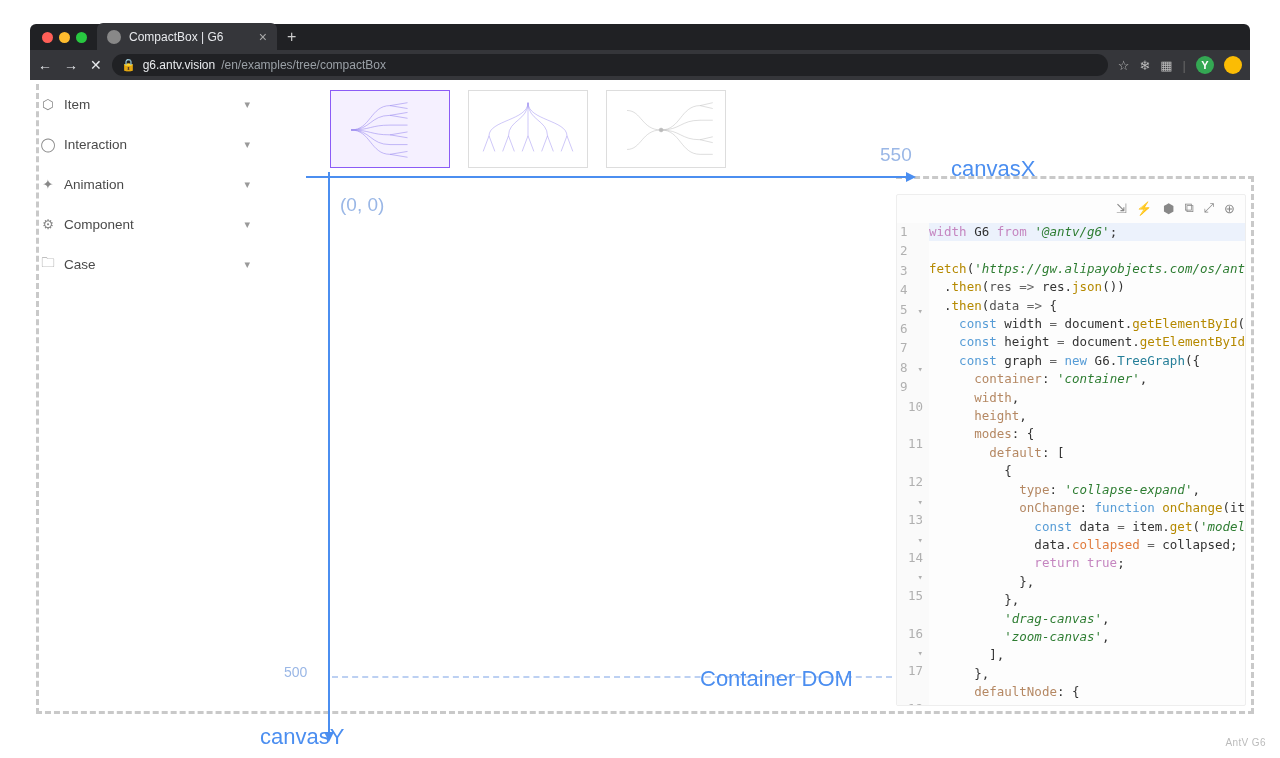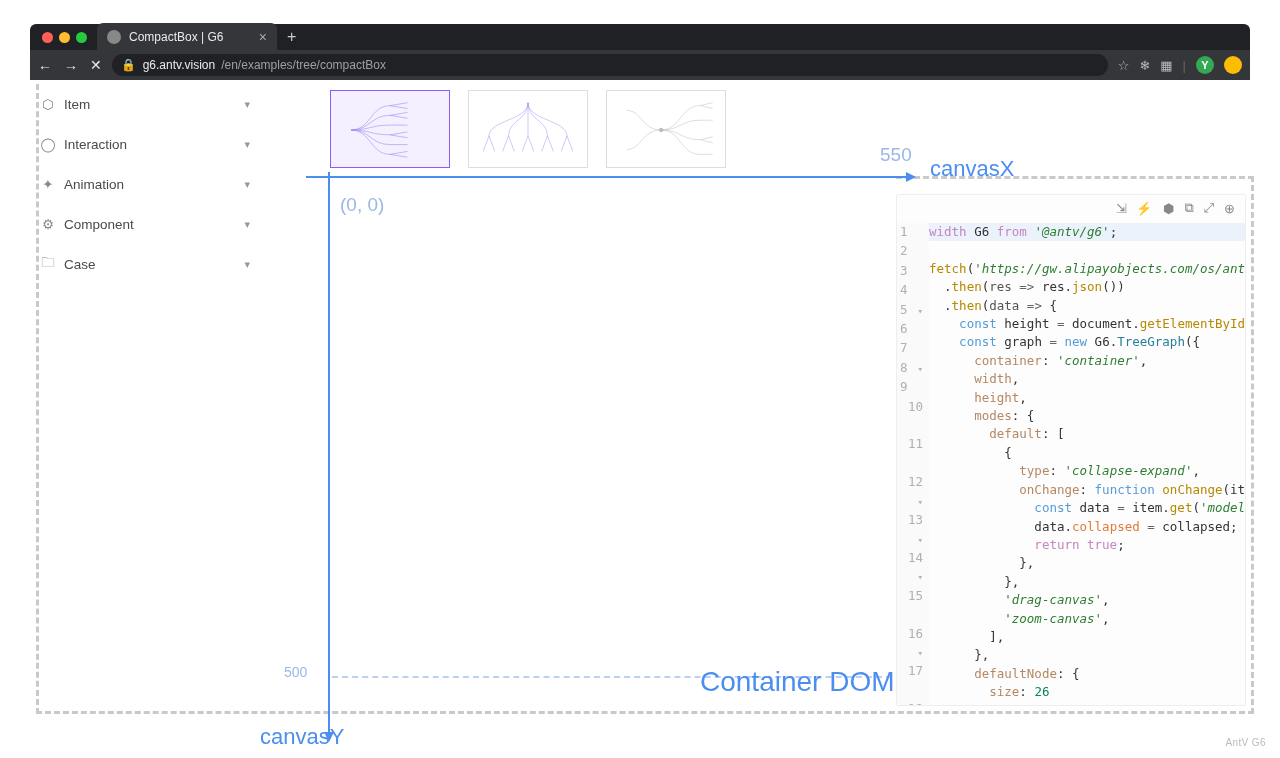--- a/index.html
+++ b/index.html
@@ -216,21 +216,21 @@
   .x-tick {
     position:absolute;
     top:60px;
     left: 610px;
     color:#9ab7e6;
     font-size:19px;
   }
   .x-label {
     position:absolute;
     top:72px;
-    left:660px;
+    left:681px;
     color:#4b8ef0;
     font-size:22px;
   }
   .y-tick {
     position:absolute;
     top: 580px;
     left: 14px;
     color:#9ab7e6;
     font-size:14px;
   }
@@ -246,21 +246,21 @@
     top:640px;
     left:-10px;
     color:#4b8ef0;
     font-size:22px;
   }
   .container-label {
     position:absolute;
     top:582px;
     left:430px;
     color:#4b8ef0;
-    font-size:28px;
+    font-size:22px;
   }
 
   
   .code-panel {
     position:absolute;
     top:110px;
     right:4px;
     width:350px;
     bottom:12px;
     border:1px solid #eee;
@@ -504,20 +504,21 @@
             <div>15 <span class="fold">&nbsp;</span></div>
             <div>16 <span class="fold">▾</span></div>
             <div>17 <span class="fold">&nbsp;</span></div>
             <div>18 </div>
           </div>
         <div class="code-lines" id="code-lines"><span class="ln1"><span class="kw">width</span> G6 <span class="kw">from</span> <span class="str">'@antv/g6'</span>;
 </span><span>
 </span><span><span class="fn">fetch</span>(<span class="str">'https://gw.alipayobjects.com/os/antvdem</span>
 </span><span>  .<span class="fn">then</span>(<span class="de">res</span> <span class="op">=&gt;</span> res.<span class="fn">json</span>())
 </span><span>  .<span class="fn">then</span>(<span class="de">data</span> <span class="op">=&gt;</span> {
+</span><span>    <span class="kw2">const</span> width <span class="op">=</span> document.<span class="fn">getElementById</span>(
 </span><span>    <span class="kw2">const</span> height <span class="op">=</span> document.<span class="fn">getElementById</span>(
 </span><span>    <span class="kw2">const</span> graph <span class="op">=</span> <span class="kw2">new</span> G6.<span class="id">TreeGraph</span>({
 </span><span>      <span class="key">container</span>: <span class="str">'container'</span>,
 </span><span>      <span class="key">width</span>,
 </span><span>      <span class="key">height</span>,
 </span><span>      <span class="key">modes</span>: {
 </span><span>        <span class="key">default</span>: [
 </span><span>          {
 </span><span>            <span class="key">type</span>: <span class="str">'collapse-expand'</span>,
 </span><span>            <span class="key">onChange</span>: <span class="kw2">function</span> <span class="fn">onChange</span>(item, 

